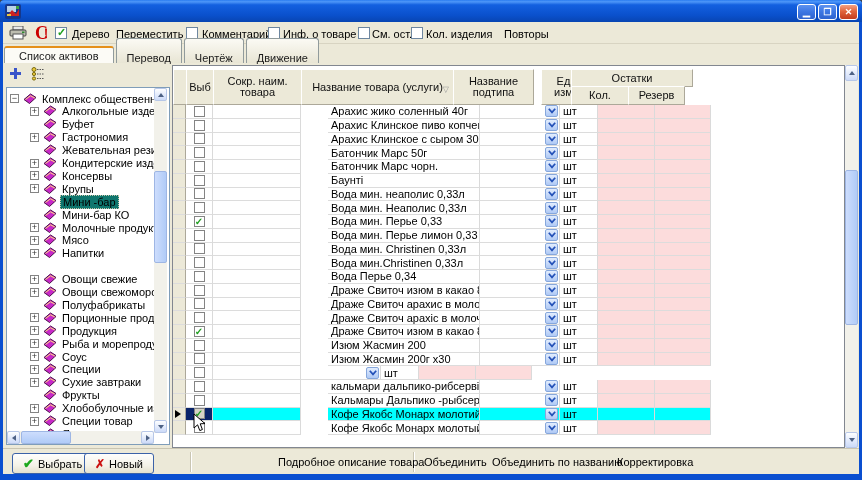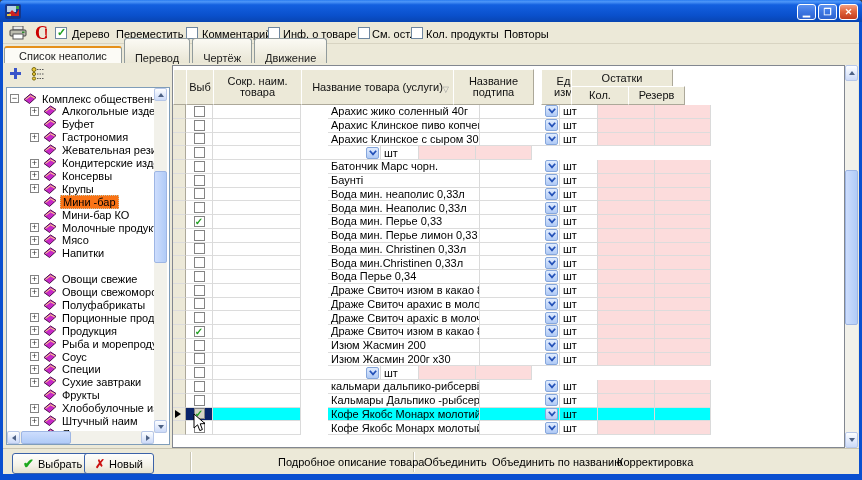--- a/index.html
+++ b/index.html
@@ -33,21 +33,21 @@
   .tab.active{height:17px;line-height:16px;background:#FCFBF6;border-top:2px solid #E5901B;font-weight:normal;padding:0 14px;}
   
   .treebar-plus{position:absolute;left:6px;top:45px;}
   .treebar-hier{position:absolute;left:28px;top:45px;}
   .treebox{position:absolute;left:3px;top:65px;width:164px;height:358px;background:#fff;border:1px solid #7F9DB9;overflow:hidden;}
   .tree-items{position:absolute;left:0;top:0;width:147px;height:345px;overflow:hidden;}
   .trow{position:absolute;left:0;height:13px;display:flex;align-items:center;white-space:nowrap;width:200px;}
   .exp{width:9px;height:9px;border:1px solid #848484;background:#fff;font-size:9px;line-height:7px;text-align:center;margin-right:4px;flex:none;color:#333;}
   .exp-sp{width:13px;flex:none;}
   .tlbl{padding:0 2px;}
-  .tlbl.tsel{background:#f97316;border:1px dotted #C8C4A8;}
+  .tlbl.tsel{background:#0f766e;border:1px dotted #C8C4A8;}
   .bookwrap{flex:none;margin-right:3px;display:inline-flex;}
   
   .sb{position:absolute;background:#F2F1EA;}
   .sbtn{position:absolute;background:linear-gradient(180deg,#FDFEFF,#CCDAF8);border:1px solid #B7C7E8;border-radius:2px;display:flex;align-items:center;justify-content:center;}
   .sthumb{position:absolute;background:linear-gradient(90deg,#CDDDFD,#B0CBF7);border:1px solid #9EB6E4;border-radius:2px;}
   .sthumb.h{background:linear-gradient(180deg,#CDDDFD,#B0CBF7);}
   .arr{width:0;height:0;border:3px solid transparent;}
   .arr.up{border-bottom:4px solid #4D6185;margin-top:-3px;}
   .arr.dn{border-top:4px solid #4D6185;margin-bottom:-3px;}
   .arr.lf{border-right:4px solid #4D6185;margin-left:-3px;}
@@ -129,26 +129,26 @@
       <span class="cbx on" style="left:52px;"></span>
       <span class="tlabel" style="left:69px;">Дерево</span>
       <span class="tlabel" style="left:113px;">Переместить</span>
       <span class="cbx" style="left:183px;"></span>
       <span class="tlabel" style="left:199px;">Комментарий</span>
       <span class="cbx" style="left:265px;"></span>
       <span class="tlabel" style="left:280px;">Инф. о товаре</span>
       <span class="cbx" style="left:355px;"></span>
       <span class="tlabel" style="left:369px;">См. ост.</span>
       <span class="cbx" style="left:408px;"></span>
-      <span class="tlabel" style="left:423px;">Кол. продукты</span>
+      <span class="tlabel" style="left:423px;">Кол. изделия</span>
       <span class="tlabel" style="left:501px;">Повторы</span>
     </div>
 
     <div class="tabbar">
-        <div class="tab active">Список неаполис</div>
+        <div class="tab active">Список активов</div>
         <div class="tab">Перевод</div>
         <div class="tab">Чертёж</div>
         <div class="tab">Движение</div>
       </div>
 
     <span class="treebar-plus">
       <svg width="13" height="13" viewBox="0 0 13 13">
         <rect x="5" y="1" width="3" height="11" fill="#3A55C9"></rect>
         <rect x="1" y="5" width="11" height="3" fill="#3A55C9"></rect>
       </svg>
@@ -407,21 +407,21 @@
             <span class="tlbl">Хлобобулочные изделия</span>
           </div>
           <div class="trow" style="top: 326.5px; padding-left: 23px;">
             <span class="exp">+</span>
             <span class="bookwrap">
               <svg width="14" height="12" viewBox="0 0 14 12">
                 <polygon points="1,6.5 7.5,1 13,4.5 6.5,10.5" fill="#C828C8" stroke="#4A0D4A" stroke-width="1"></polygon>
                 <polyline points="2.5,6.5 7.5,2.8 11.8,5" fill="none" stroke="#FFE27A" stroke-width="1"></polyline>
               </svg>
             </span>
-            <span class="tlbl">Штучный наим</span>
+            <span class="tlbl">Специи товар</span>
           </div>
           <div class="trow" style="top: 339.4px; padding-left: 23px;">
             <span class="exp-sp"></span>
             <span class="bookwrap">
               <svg width="14" height="12" viewBox="0 0 14 12">
                 <polygon points="1,6.5 7.5,1 13,4.5 6.5,10.5" fill="#C828C8" stroke="#4A0D4A" stroke-width="1"></polygon>
                 <polyline points="2.5,6.5 7.5,2.8 11.8,5" fill="none" stroke="#FFE27A" stroke-width="1"></polyline>
               </svg>
             </span>
             <span class="tlbl">Ягоды</span>
@@ -455,21 +455,21 @@
       <div class="hc" style="left:40px;top:3px;width:89px;height:36px;">Сокр. наим. товара</div>
       <div class="hc" style="left:128px;top:3px;width:153px;height:36px;">
         <span>Название товара (услуги)</span>
         <span class="sortmark">▽</span>
       </div>
       <div class="hc" style="left:280px;top:3px;width:81px;height:36px;">Название подтипа</div>
       <div class="hc" style="left:368px;top:3px;width:48px;height:36px;">
         <span><span>Ед.</span><br>
         <span>изм.</span></span>
       </div>
-      <div class="hc" style="left:398px;top:3px;width:102px;height:18px;">Остатки</div>
+      <div class="hc" style="left:398px;top:3px;width:122px;height:18px;">Остатки</div>
       <div class="hc" style="left:398px;top:20px;width:58px;height:19px;">Кол.</div>
       <div class="hc" style="left:455px;top:20px;width:57px;height:19px;">Резерв</div>
       <div class="grid-rows">
           <div class="grow">
             <div class="c gut"></div>
             <div class="c vyb">
               <span class="gcb"></span>
             </div>
             <div class="c sokr"></div>
             <div class="c nm">Арахис жико соленный 40г</div>
@@ -519,20 +519,21 @@
             <div class="c un">шт</div>
             <div class="c kol pink"></div>
             <div class="c rez pink"></div>
           </div>
           <div class="grow">
             <div class="c gut"></div>
             <div class="c vyb">
               <span class="gcb"></span>
             </div>
             <div class="c sokr"></div>
+            <div class="c nm">Батончик Марс 50г</div>
             <div class="c sub">
               <span class="combo">
                 <svg width="8" height="6" viewBox="0 0 8 6">
                   <polyline points="0.8,0.8 4,4.4 7.2,0.8" fill="none" stroke="#2351B8" stroke-width="1.7"></polyline>
                 </svg>
               </span>
             </div>
             <div class="c un">шт</div>
             <div class="c kol pink"></div>
             <div class="c rez pink"></div>

